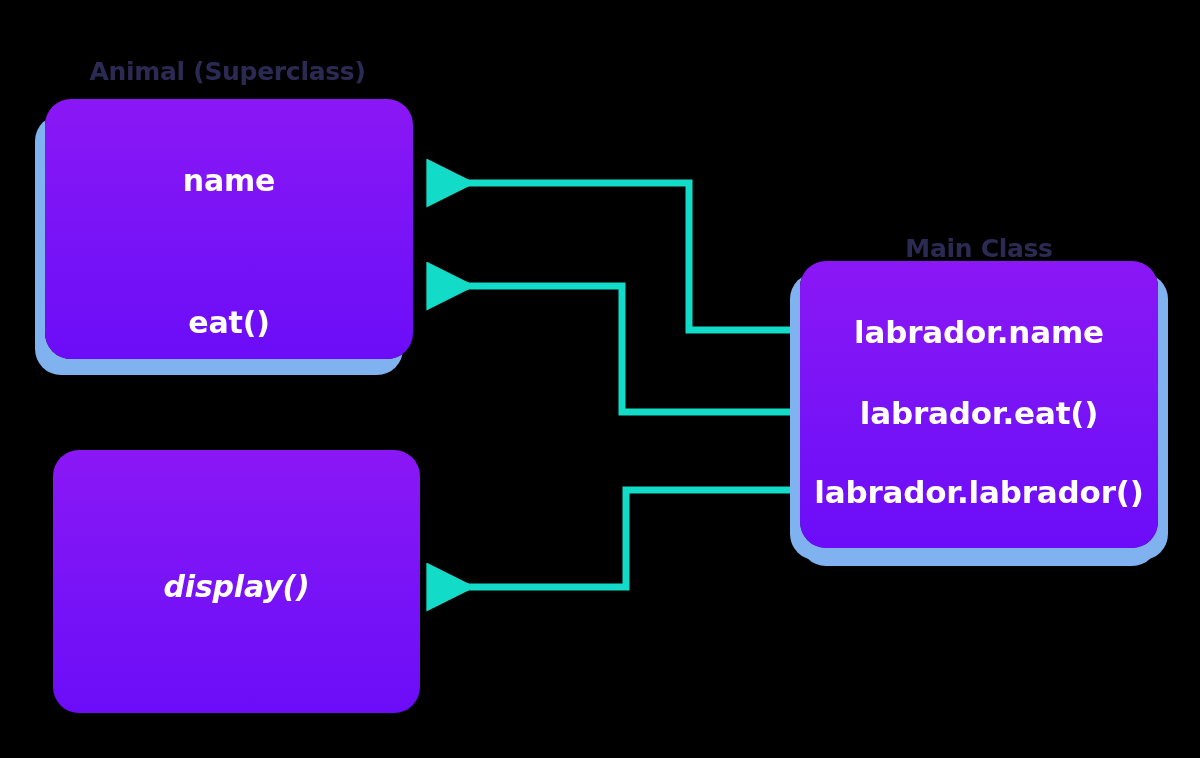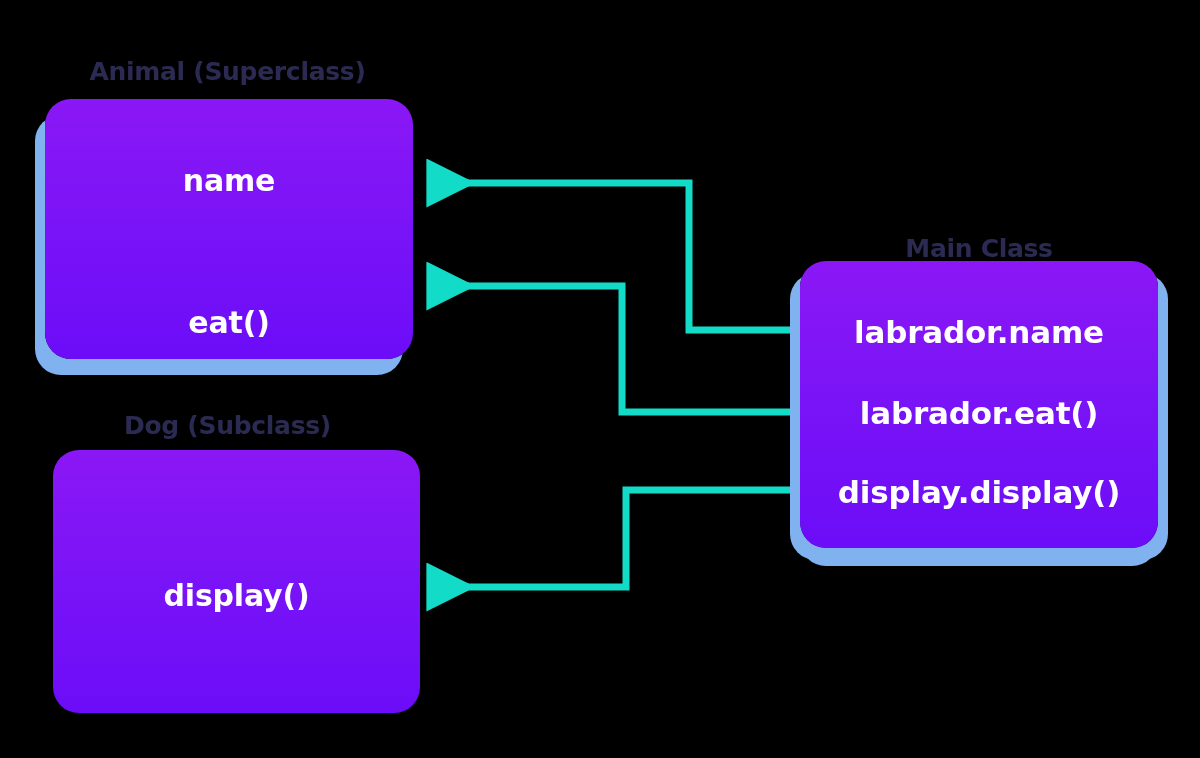--- a/index.html
+++ b/index.html
@@ -95,27 +95,26 @@
     <path d="M 800,490 L 626,490 L 626,587 L 432,587" fill="none" stroke="#12dcc8" stroke-width="7" stroke-linecap="butt" stroke-linejoin="miter" marker-end="url(#arrowhead)"></path>
   </svg>
 
   <div class="box-title" style="left:40px; top:57px; width:375px;">Animal (Superclass)</div>
 
   <div class="class-box with-shadow-left" style="left:45px; top:99px; width:368px; height:260px;">
     <div class="member" style="top:64px;">name</div>
     <div class="member" style="top:170px;margin-top:36px;">eat()</div>
   </div>
 
-  <div class="box-title" style="left:40px; top:411px; width:375px;">Dog (Subclass)</div>
 
   <div class="class-box" style="left:53px; top:450px; width:367px; height:263px;">
-    <div class="member" style="top:128px;">display()</div>
+    <div class="member" style="top:119px;font-style:italic;">display()</div>
   </div>
 
   <div class="box-title" style="left:800px; top:234px; width:358px;">Main Class</div>
 
   <div class="class-box with-shadow-center" style="left:800px; top:261px; width:358px; height:287px;">
     <div class="member big" style="top:53px;">labrador.name</div>
     <div class="member big" style="top:134px;">labrador.eat()</div>
-    <div class="member big" style="top:213px;">display.display()</div>
+    <div class="member big" style="top:213px;">labrador.labrador()</div>
   </div>
 
 </div>
 
 </body></html>

